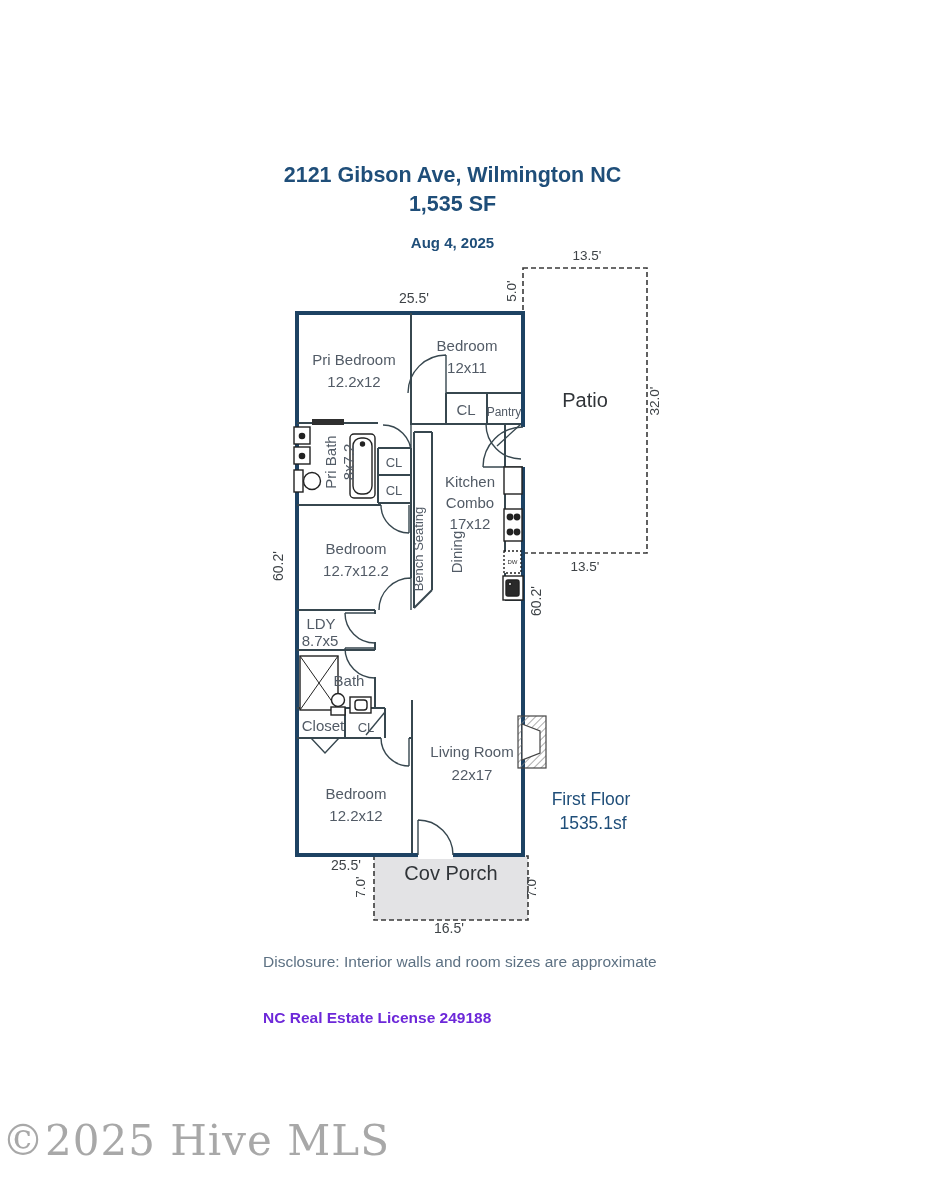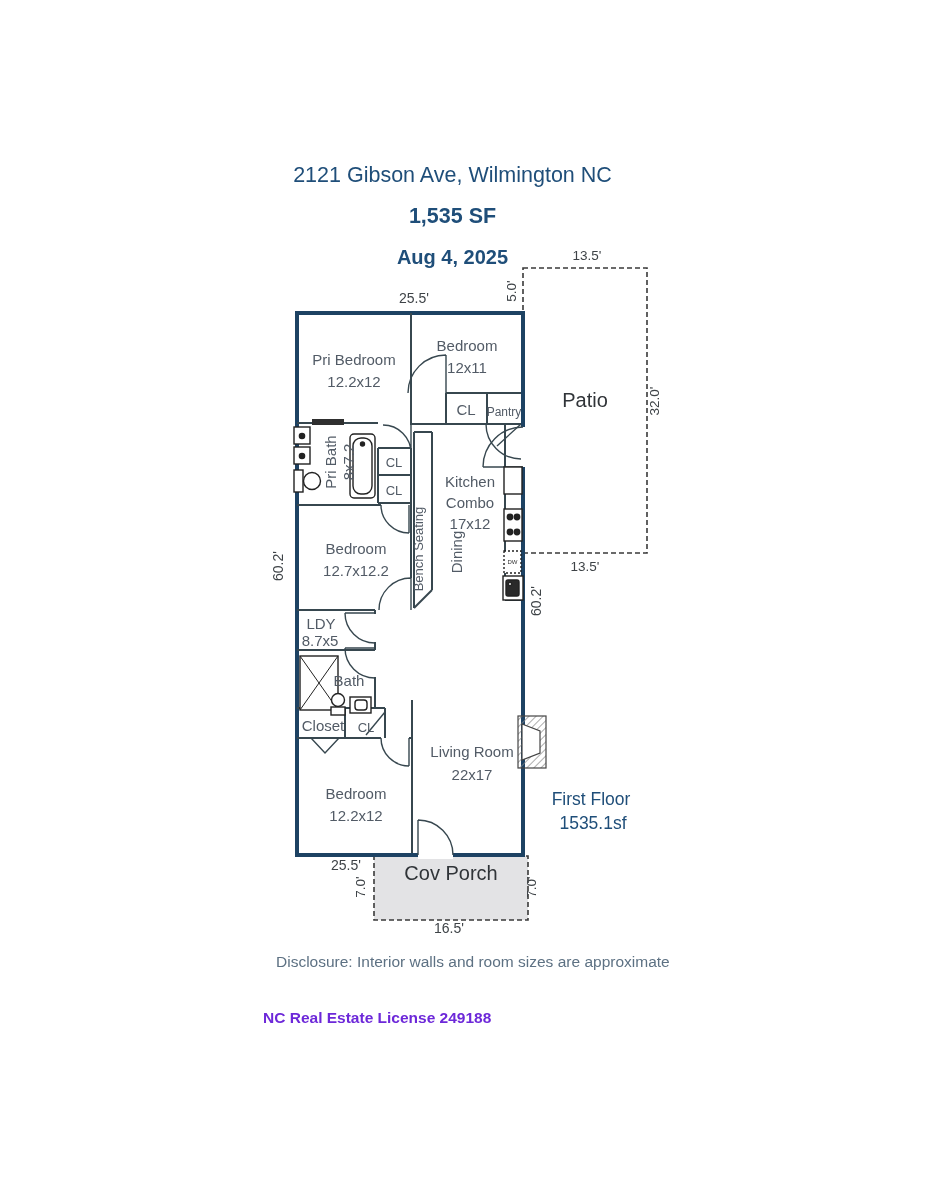--- a/index.html
+++ b/index.html
@@ -1,23 +1,23 @@
 <!DOCTYPE html>
 <html><head>
 <meta charset="utf-8">
 <style>
   html,body{margin:0;padding:0;background:#fff;}
   .page{position:relative;width:927px;height:1200px;background:#ffffff;overflow:hidden;
         font-family:"Liberation Sans", sans-serif;}
   .hdr{position:absolute;left:0;top:163px;width:905px;text-align:center;color:#1F4E79;}
-  .hdr .address{font-size:21.5px;font-weight:normal;}
-  .hdr .area{font-size:21.5px;font-weight:bold;margin-top:16px;}
-  .hdr .date{font-size:20px;font-weight:bold;margin-top:17px;}
+  .hdr .address{font-size:21.5px;font-weight:bold;}
+  .hdr .area{font-size:21.5px;font-weight:bold;margin-top:4px;}
+  .hdr .date{font-size:15px;font-weight:bold;margin-top:17px;}
   .ft{position:absolute;left:263px;white-space:nowrap;}
-  .ft.disclosure{top:953px;font-size:15.5px;color:#5D7183;margin-left:13px;}
+  .ft.disclosure{top:953px;font-size:15.5px;color:#5D7183;}
   .ft.attribution{top:985px;font-size:15.5px;font-weight:bold;color:#1F4E79;}
   .ft.license{top:1009px;font-size:15.5px;font-weight:bold;color:#6d28d9;}
   .watermark{position:absolute;left:2px;top:1116px;font-family:"DejaVu Serif", serif;
              font-size:42px;color:#9a9a9a;opacity:.85;letter-spacing:1px;}
   svg{position:absolute;left:0;top:0;}
   text{font-family:"Liberation Sans", sans-serif;}
   .rm{font-size:15px;fill:#525B66;}
   .sm{font-size:13px;fill:#525B66;}
   .xs{font-size:12px;fill:#525B66;}
   .dim{font-size:14px;fill:#3E4347;}
@@ -203,13 +203,14 @@
 
     <g text-anchor="middle">
       <text class="sum" x="591" y="805">First Floor</text>
       <text class="sum" x="593" y="829">1535.1sf</text>
     </g>
   </svg>
 
   <div class="ft disclosure">Disclosure: Interior walls and room sizes are approximate</div>
   <div class="ft license">NC Real Estate License 249188</div>
 
+  <div class="watermark">©2025 Hive MLS</div>
 </div>
 
 </body></html>

